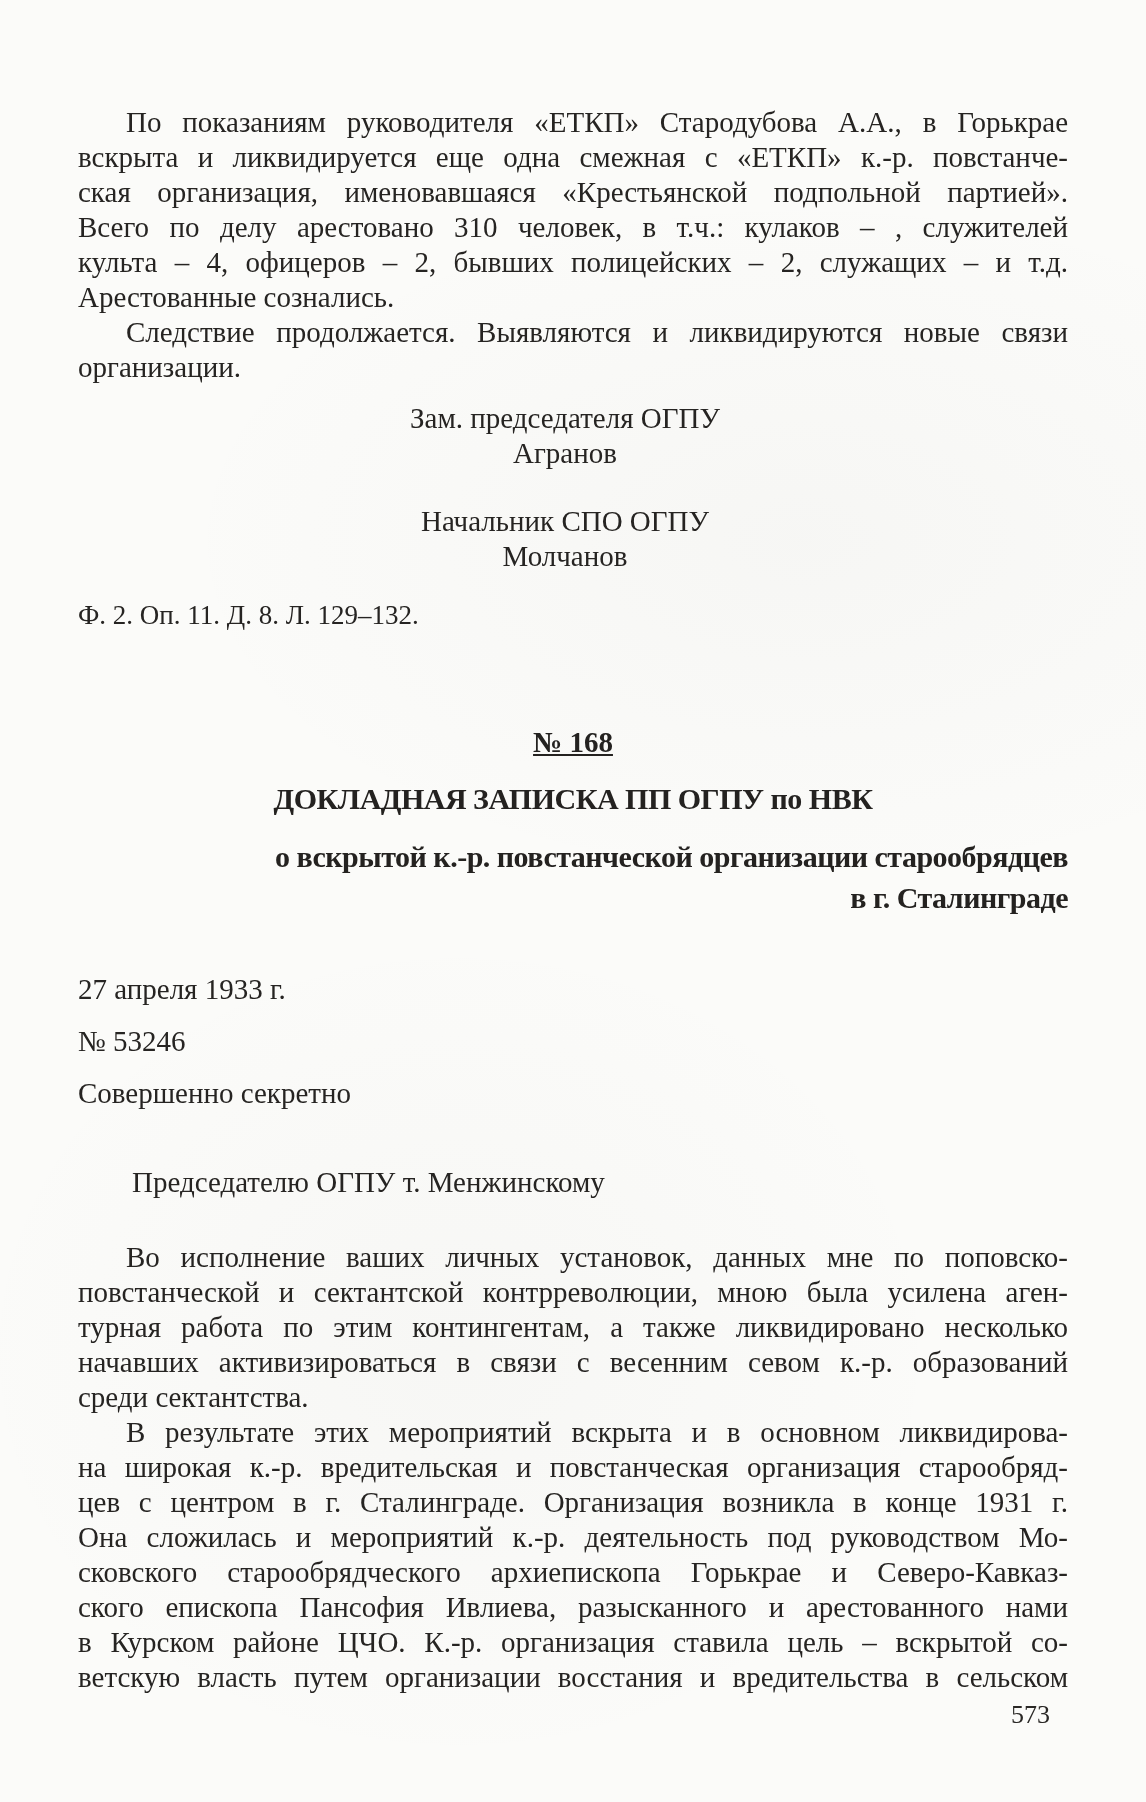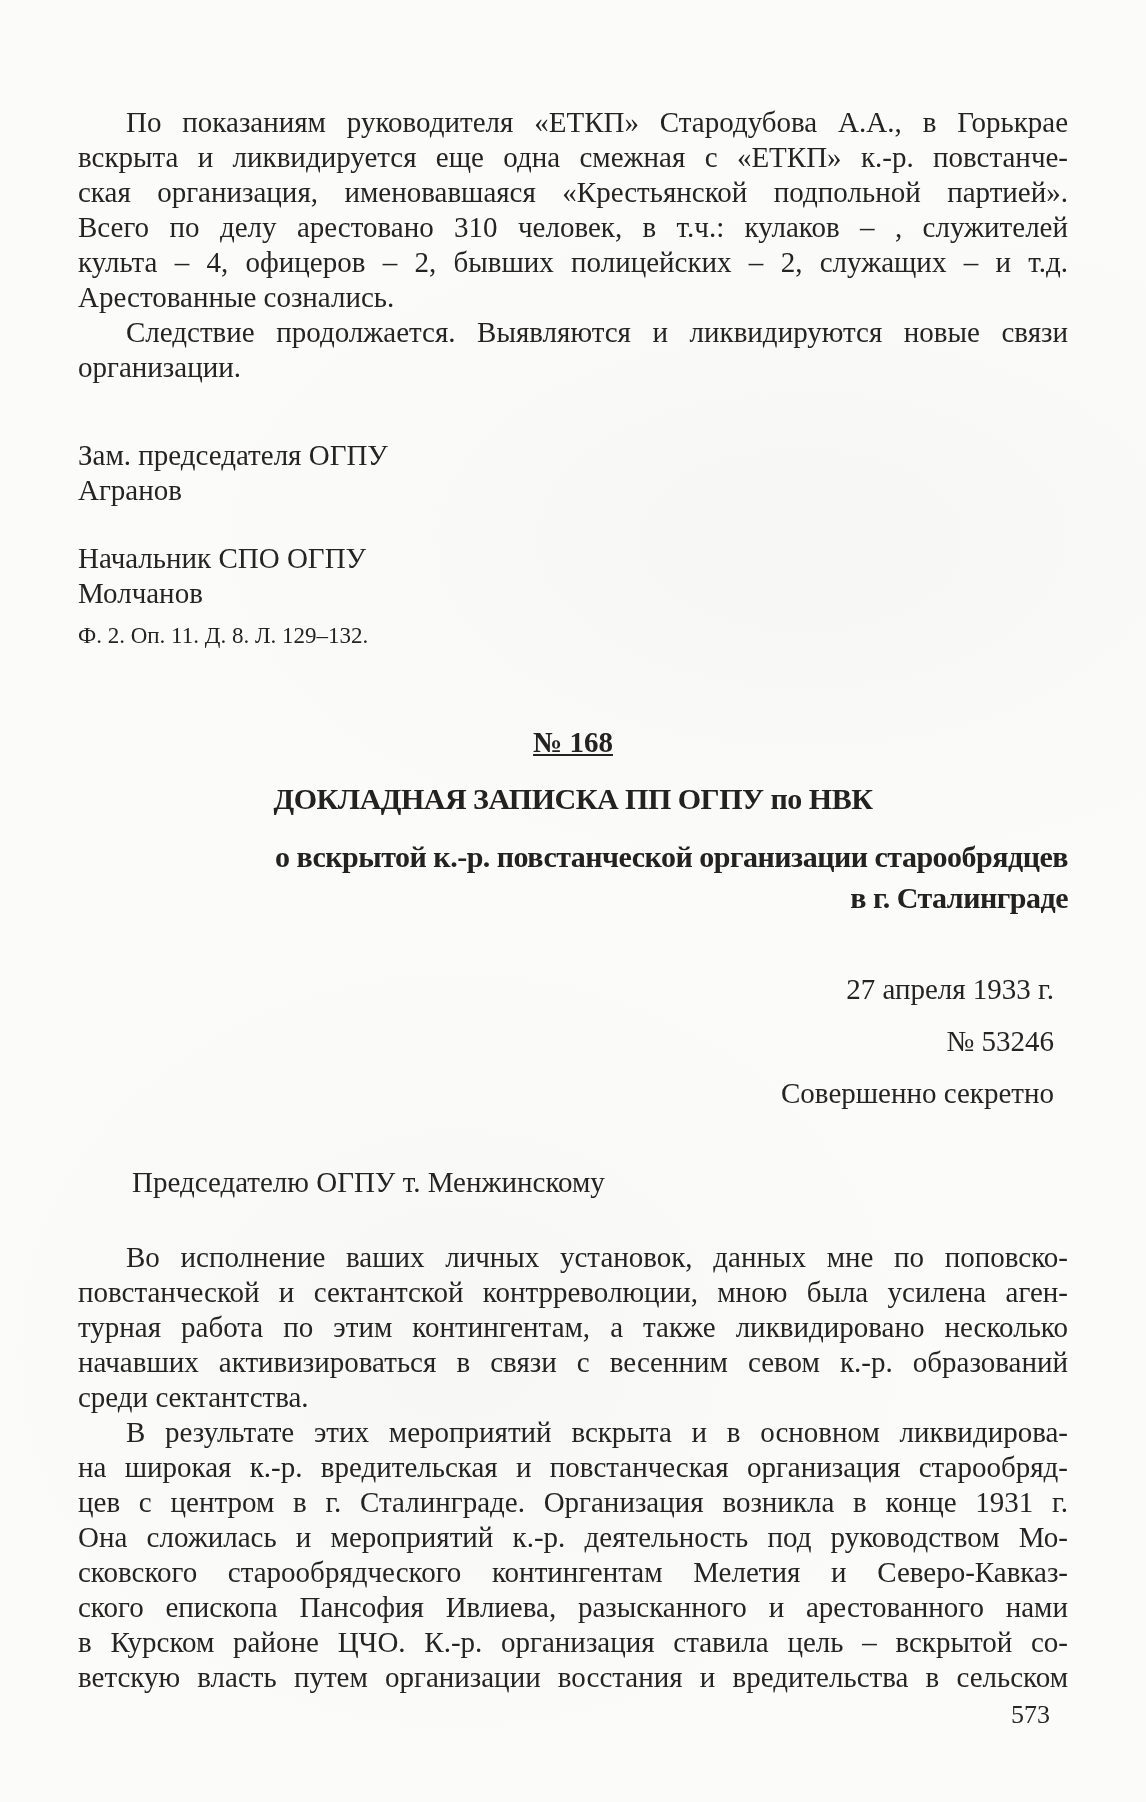--- a/index.html
+++ b/index.html
@@ -29,28 +29,28 @@
     font-size: 29px;
     line-height: 35px;
   }
   .tl { white-space: normal; }
   .tl-just { text-align: justify; text-align-last: justify; }
   .tl-last { text-align-last: left; }
   .tl-indent { text-indent: 48px; }
 
   .intro { top: 105px; }
   .signature-block {
-    top: 438px;
-    text-align: left;
+    top: 401px;
+    text-align: center;
     padding-right: 16px;
     box-sizing: border-box;
   }
   .signature-group + .signature-group { margin-top: 33px; }
 
-  .archive-ref { top: 618px; font-size: 23px; line-height: 35px; }
+  .archive-ref { top: 598px; font-size: 27px; line-height: 35px; }
 
   .heading-block {
     top: 722px;
     text-align: center;
     font-weight: bold;
     color: #242220;
   }
   .doc-number-heading {
     font-size: 29px;
     line-height: 40px;
@@ -65,21 +65,21 @@
   }
   .doc-subtitle {
     font-size: 30px;
     line-height: 41px;
     letter-spacing: -0.5px;
   }
   .doc-subtitle .tl { text-align: right; }
 
   .date-block {
     top: 972px;
-    text-align: right;
+    text-align: left;
     padding-right: 14px;
     box-sizing: border-box;
   }
   .date-block > div { margin-bottom: 17px; }
 
   .addressee-line {
     top: 1165px;
     padding-left: 54px;
     box-sizing: border-box;
   }
@@ -151,21 +151,21 @@
         <div class="tl tl-just">повстанческой и сектантской контрреволюции, мною была усилена аген-</div>
         <div class="tl tl-just">турная работа по этим контингентам, а также ликвидировано несколько</div>
         <div class="tl tl-just">начавших активизироваться в связи с весенним севом к.-р. образований</div>
         <div class="tl tl-just tl-last">среди сектантства.</div>
       </div>
     <div>
         <div class="tl tl-just tl-indent">В результате этих мероприятий вскрыта и в основном ликвидирова-</div>
         <div class="tl tl-just">на широкая к.-р. вредительская и повстанческая организация старообряд-</div>
         <div class="tl tl-just">цев с центром в г. Сталинграде. Организация возникла в конце 1931 г.</div>
         <div class="tl tl-just">Она сложилась и мероприятий к.-р. деятельность под руководством Мо-</div>
-        <div class="tl tl-just">сковского старообрядческого контингентам Мелетия и Северо-Кавказ-</div>
+        <div class="tl tl-just">сковского старообрядческого архиепископа Горькрае и Северо-Кавказ-</div>
         <div class="tl tl-just">ского епископа Пансофия Ивлиева, разысканного и арестованного нами</div>
         <div class="tl tl-just">в Курском районе ЦЧО. К.-р. организация ставила цель – вскрытой со-</div>
         <div class="tl tl-just">ветскую власть путем организации восстания и вредительства в сельском</div>
       </div>
   </div>
 
   <div class="page-number">573</div>
 
 </div>
 

